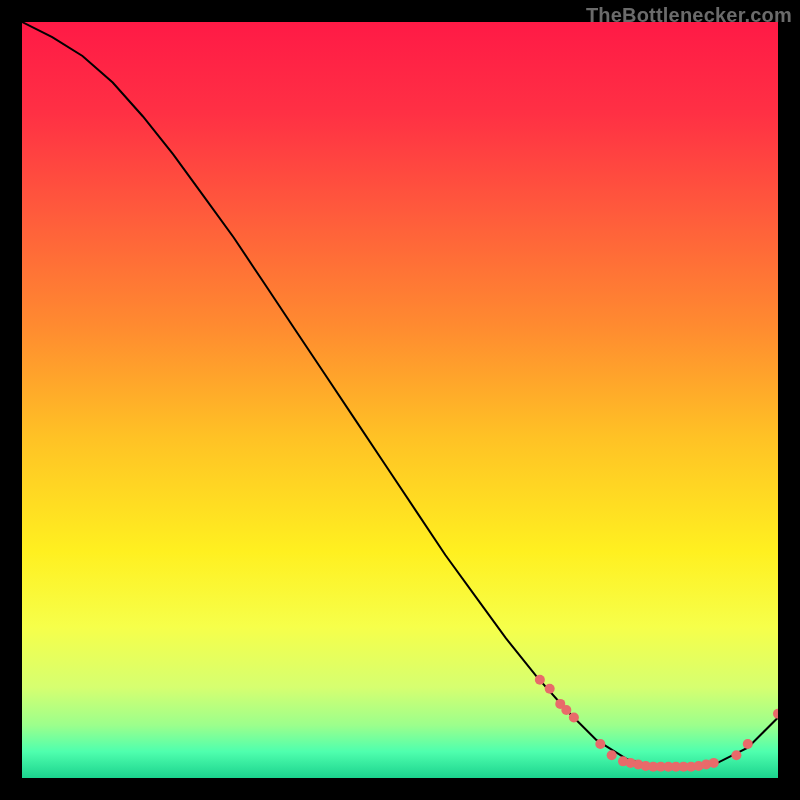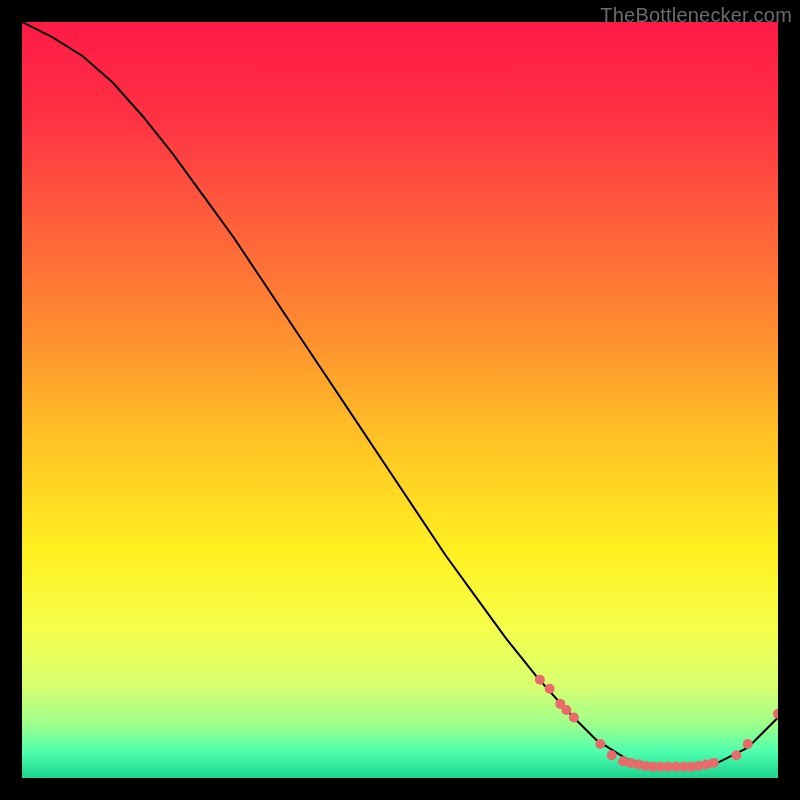--- a/index.html
+++ b/index.html
@@ -24,21 +24,21 @@
     width: 756px;
     height: 756px;
   }
   .watermark {
     position: absolute;
     top: 4px;
     right: 8px;
     color: #6b6b6b;
     font-size: 20px;
     letter-spacing: 0.2px;
-    font-weight: 400;
+    font-weight: 700;
     user-select: none;
   }
 </style>
 </head>
 <body>
 
 <div class="stage">
   <svg class="plot" viewBox="0 0 756 756" preserveAspectRatio="none">
     <defs>
       <linearGradient id="bg-grad" x1="0" y1="0" x2="0" y2="1">

